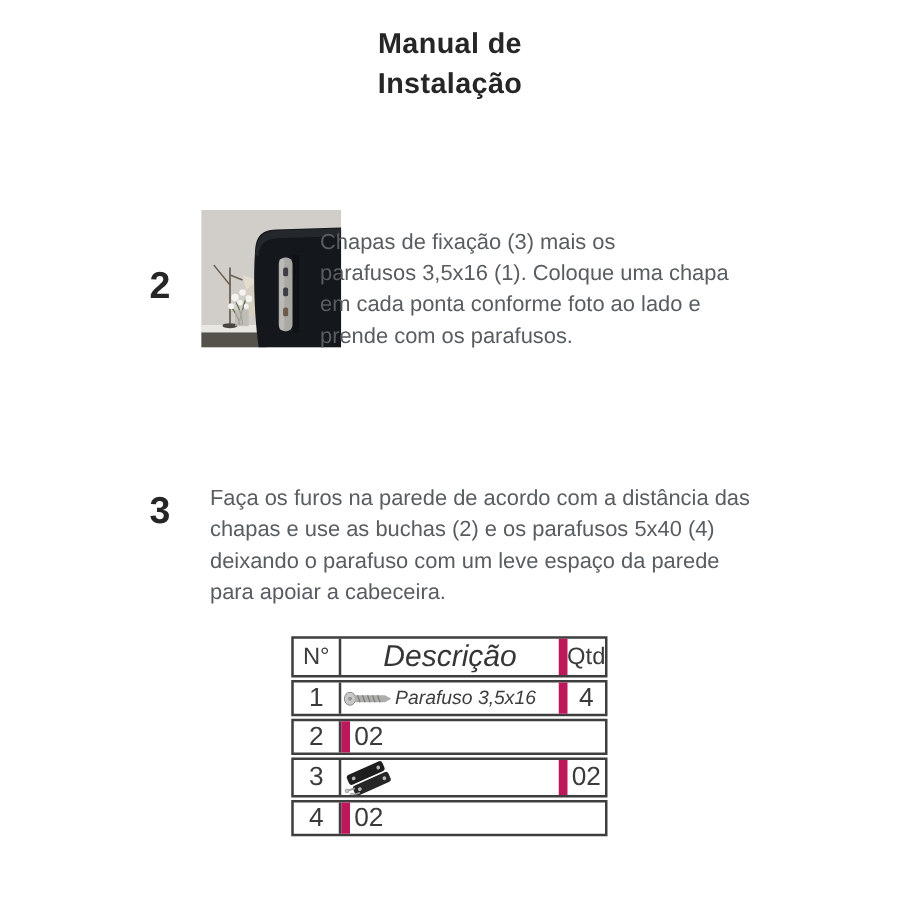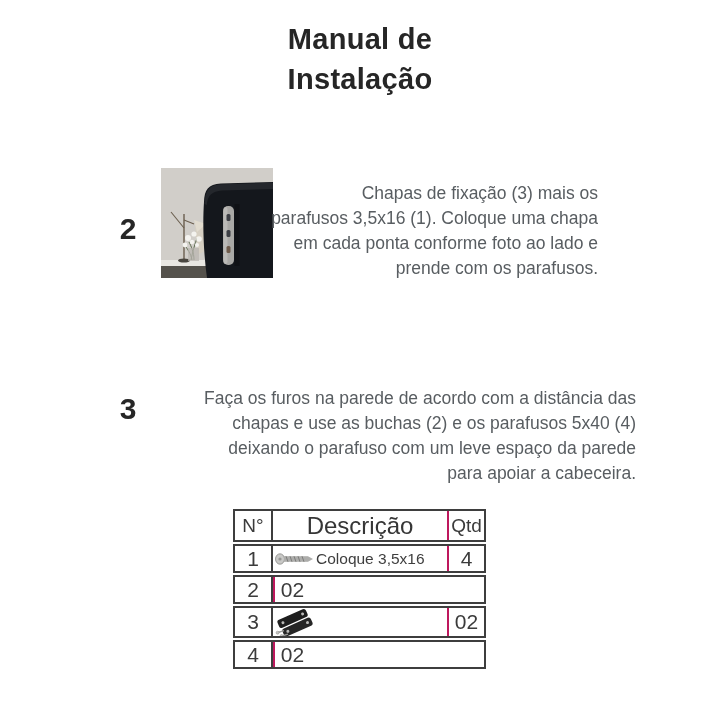--- a/index.html
+++ b/index.html
@@ -10,40 +10,40 @@
     font-family: "Liberation Sans", sans-serif;
     overflow: hidden;
   }
   .page-title {
     position: absolute;
     top: 19px;
     left: 50%;
     transform: translateX(-50%);
     width: 260px;
     text-align: center;
-    font-size: 29px;
+    font-size: 23px;
     font-weight: 800;
     letter-spacing: 0.3px;
     color: #262626;
     line-height: 1.38;
     white-space: pre-line;
   }
   .step-number {
     position: absolute;
     width: 44px;
     text-align: center;
     font-size: 30px;
     font-weight: 800;
     color: #262626;
   }
   #step2-number { left: 106px; top: 212px; }
   #step3-number { left: 106px; top: 392px; }
   .step-text {
     position: absolute;
-    text-align: right;
+    text-align: left;
     font-size: 17.5px;
     line-height: 1.42;
     color: #585d61;
     white-space: pre-line;
   }
   #step2-text { left: 256px; top: 181px; width: 342px; }
   #step3-text { left: 168px; top: 362px; width: 468px; margin-top: 24px; }
   .photo-frame {
     position: absolute;
     left: 161px; top: 168px;
@@ -72,24 +72,25 @@
     display: flex; align-items: center; justify-content: center;
     font-size: 21px; color: #3b3b3b;
   }
   .cell-desc {
     flex: 1;
     display: flex; align-items: center;
     gap: 3px;
     padding-left: 2px;
     font-size: 15.5px; color: #3e3e3e;
     overflow: hidden;
+    font-style: italic;
   }
   .cell-qty {
     width: 37px;
-    border-left: 2px solid #be185d;
+    border-left: 7px solid #be185d;
     display: flex; align-items: center; justify-content: center;
     font-size: 21px; color: #3b3b3b;
   }
   .header .cell-num  { font-size: 19px; }
   .header .cell-desc { justify-content: center; font-size: 24px; color: #363636; padding-left: 0; }
   .header .cell-qty  { font-size: 19px; }
   .part-icon { display: flex; align-items: center; flex: none; }
 </style>
 </head>
 <body>
@@ -168,21 +169,21 @@
     <div class="cell-desc">
       <span class="part-icon">
         <svg width="38" height="12" viewBox="0 0 38 12">
           <ellipse cx="5" cy="6" rx="4.5" ry="5.2" fill="#c9c9c7" stroke="#8a8a88" stroke-width="0.8"></ellipse>
           <circle cx="5" cy="6" r="1.6" fill="#969694"></circle>
           <rect x="9" y="3.2" width="24" height="5.6" fill="#adadab"></rect>
           <path d="M11 3.2 L13 8.8 M15 3.2 L17 8.8 M19 3.2 L21 8.8 M23 3.2 L25 8.8 M27 3.2 L29 8.8" stroke="#7d7d7b" stroke-width="1"></path>
           <polygon points="33,3.2 38,6 33,8.8" fill="#adadab"></polygon>
         </svg>
       </span>
-      <span>Coloque 3,5x16</span>
+      <span>Parafuso 3,5x16</span>
     </div>
     <div class="cell-qty">4</div>
   </div>
 
   <div class="trow r">
     <div class="cell-num">2</div>
     <div class="cell-qty">02</div>
   </div>
 
   <div class="trow r3">

